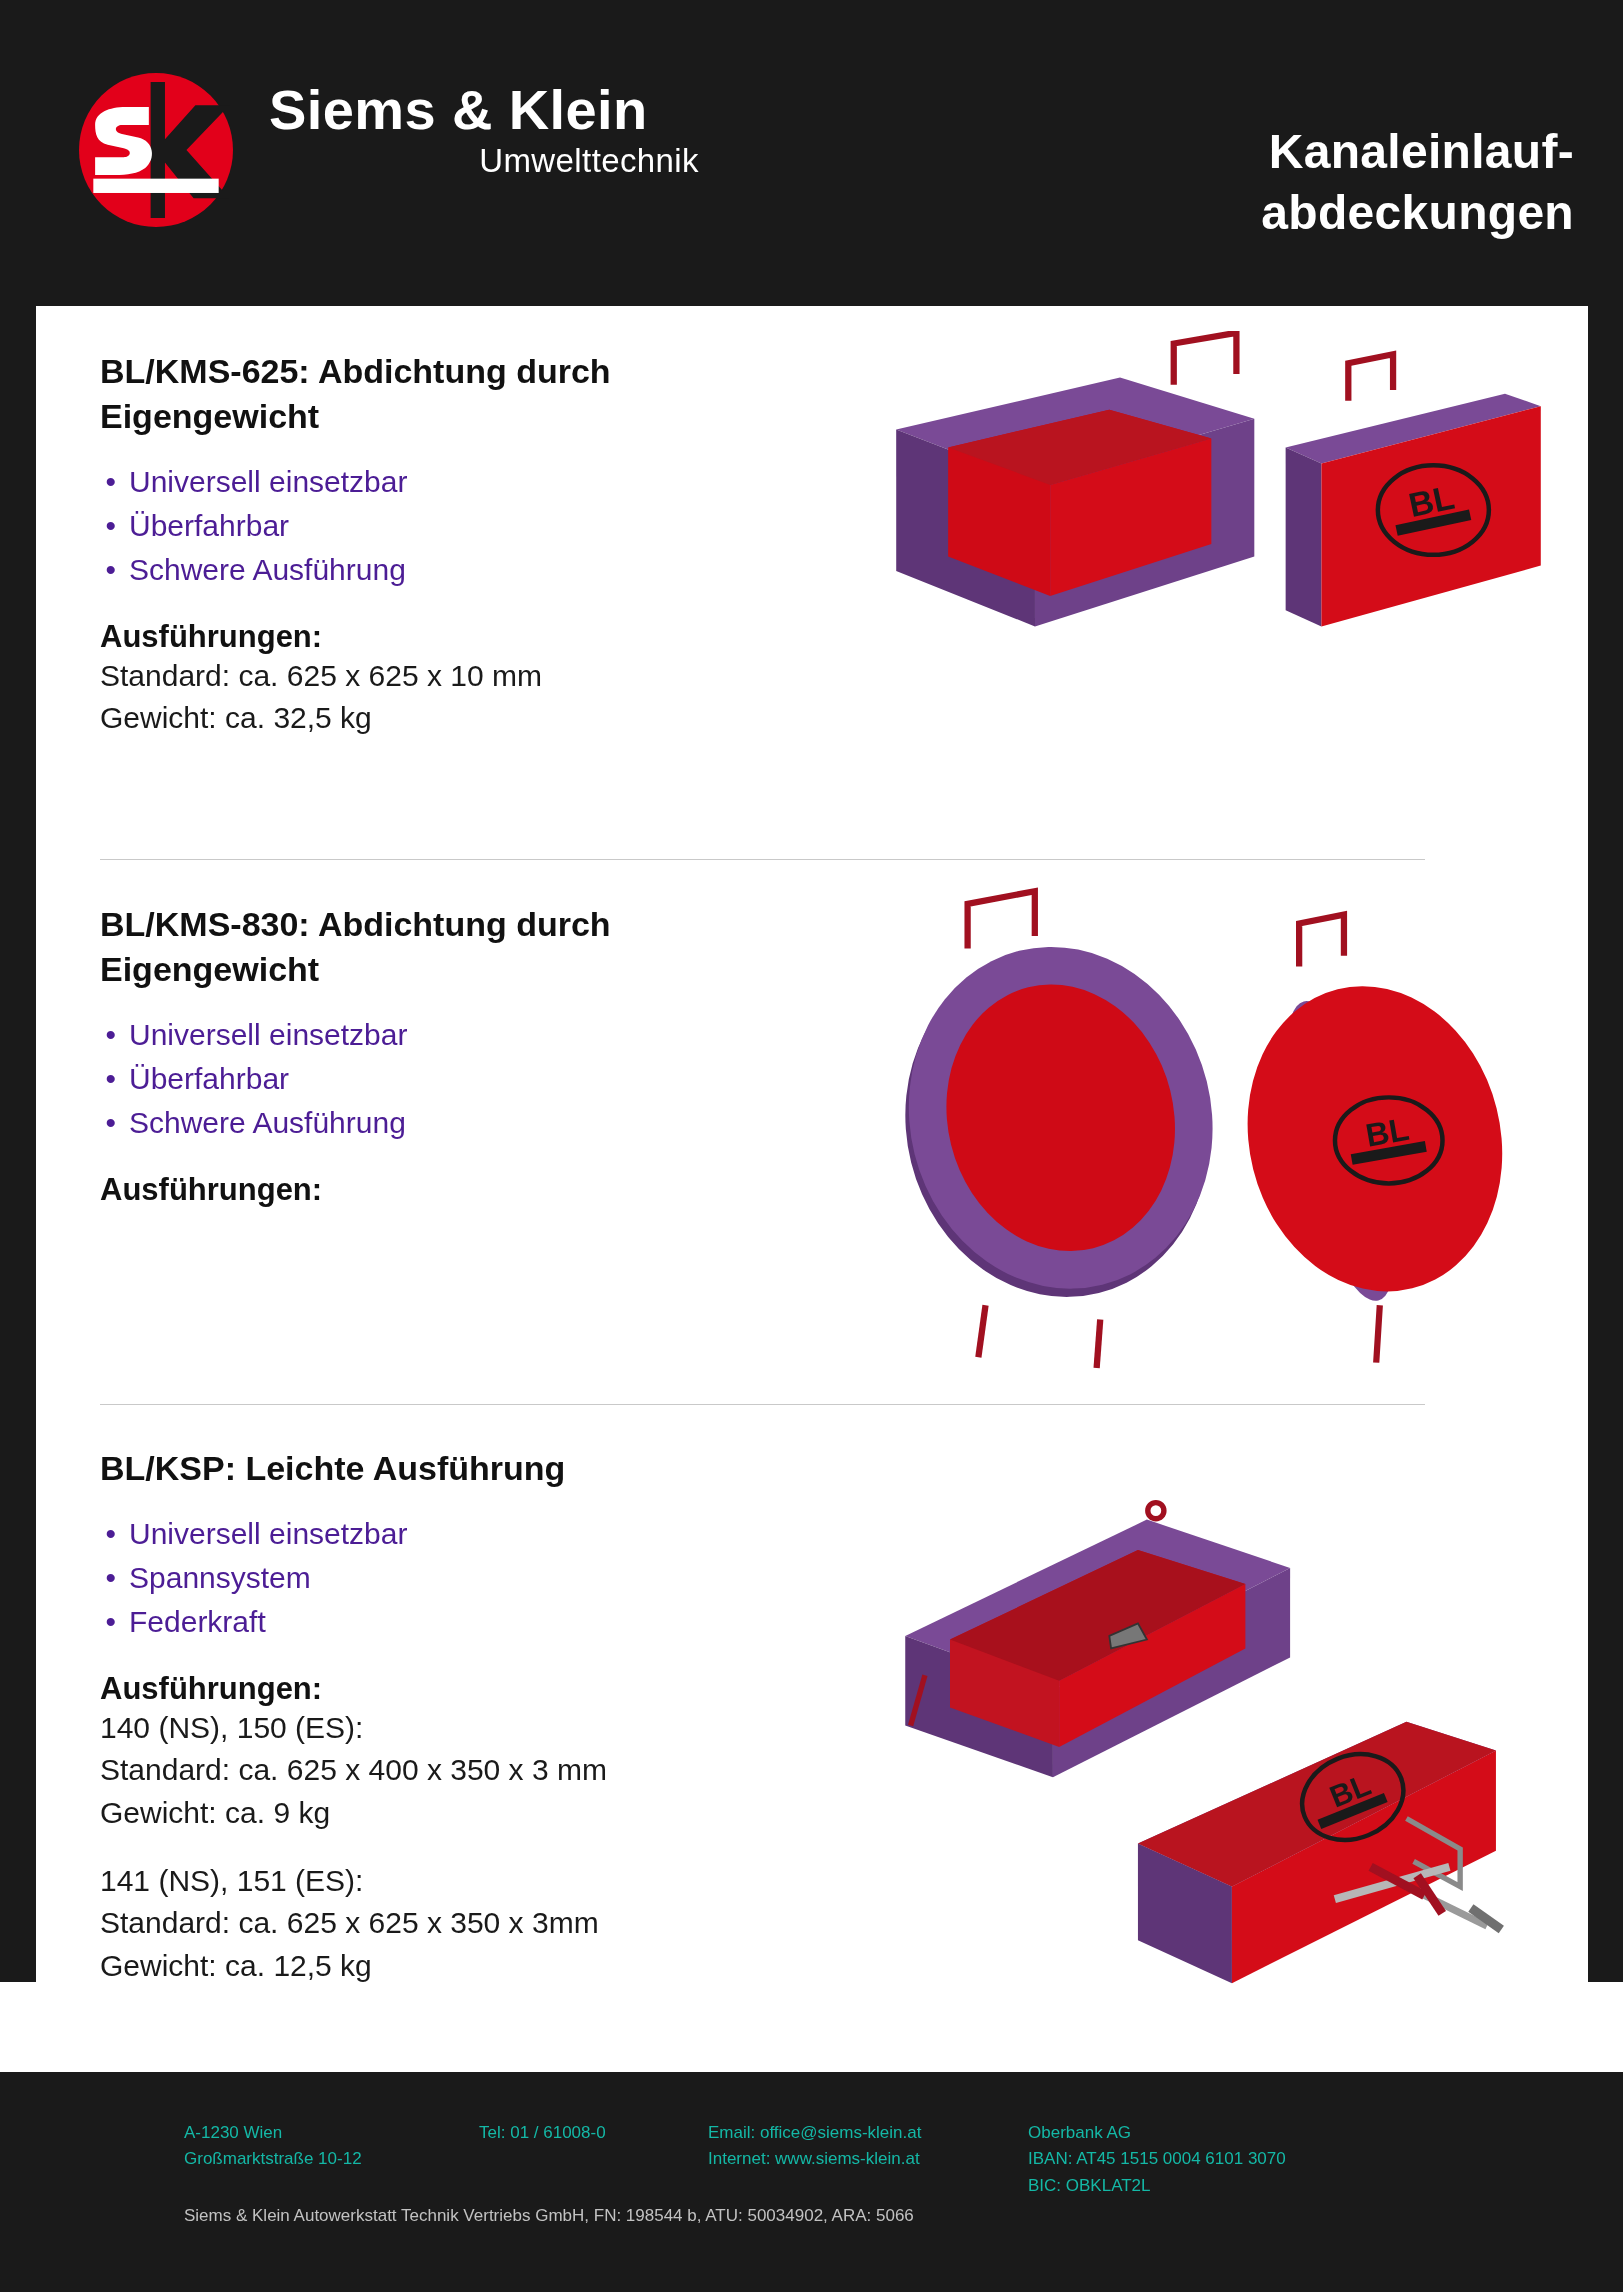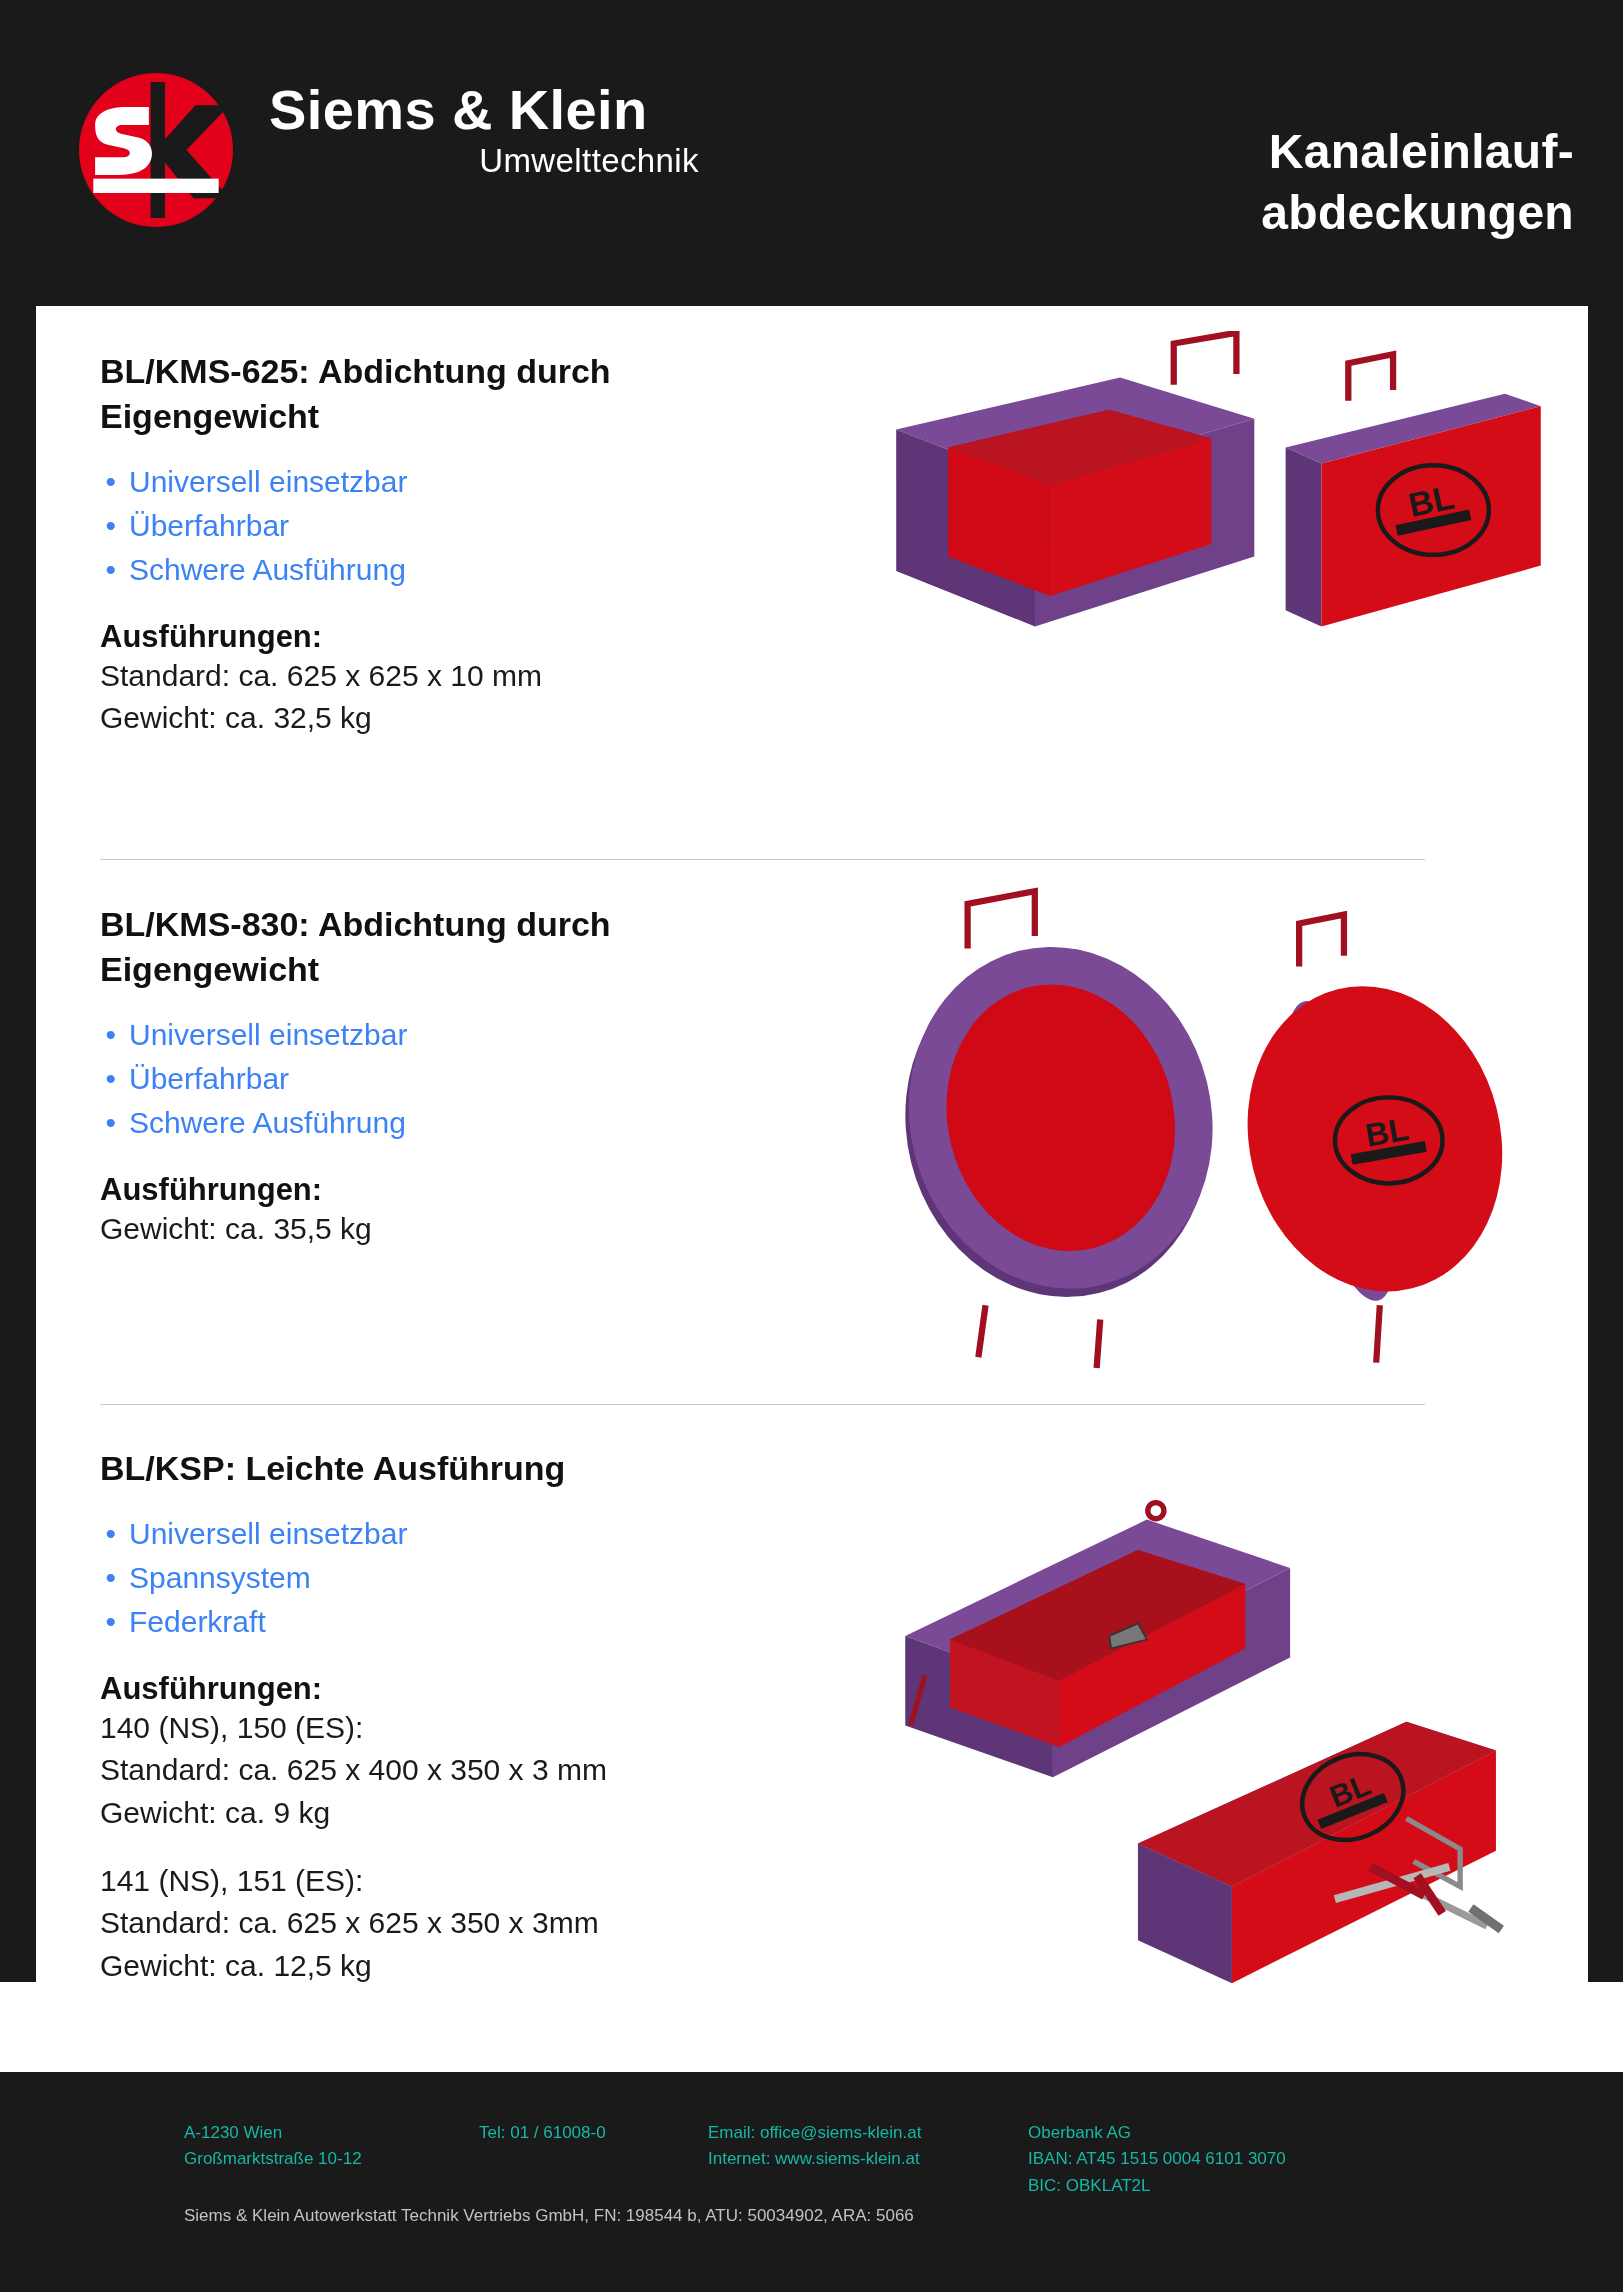--- a/index.html
+++ b/index.html
@@ -128,21 +128,21 @@
     line-height: 1.32;
     margin: 0 0 0 0;
   }
   ul.features {
     list-style: none;
     margin: 21.5px 0 0 0;
     padding: 0;
   }
   ul.features li {
     font-size: 30px;
-    color: #3b82f6;
+    color: #4c1d95;
     line-height: 1.46;
     padding-left: 29px;
     position: relative;
   }
   ul.features li:before {
     content: "\2022";
     position: absolute;
     left: 5.4px;
     top: 0;
   }
@@ -269,21 +269,20 @@
 
     <div class="section sec2">
       <div class="textcol" style="top:36px;">
         <div class="sec-title">BL/KMS-830: Abdichtung durch Eigengewicht</div>
         <ul class="features">
           <li>Universell einsetzbar</li>
           <li>Überfahrbar</li>
           <li>Schwere Ausführung</li>
         </ul>
         <div class="subhead">Ausführungen:</div>
-        <div class="specline">Gewicht: ca. 35,5 kg</div>
       </div>
 
       <div class="figure fig2">
         <svg viewBox="0 0 760 560" width="681" height="502">
 
           <path d="M100 72 L100 22 L175 8 L175 58" fill="none" stroke="#a11020" stroke-width="7"></path>
 
           <g transform="rotate(-14 200 270)">
             <ellipse cx="200" cy="270" rx="168" ry="192" fill="#5e3577"></ellipse>
             <ellipse cx="206" cy="262" rx="168" ry="192" fill="#7a4a96"></ellipse>

